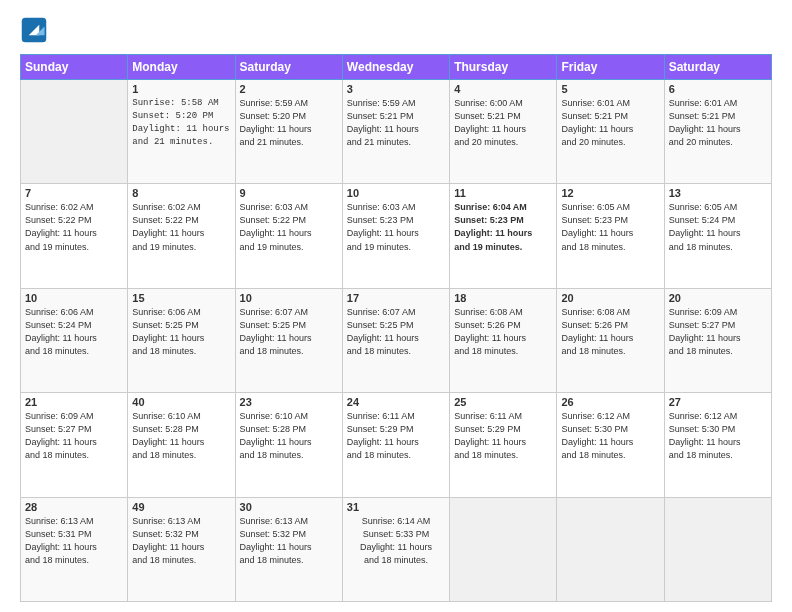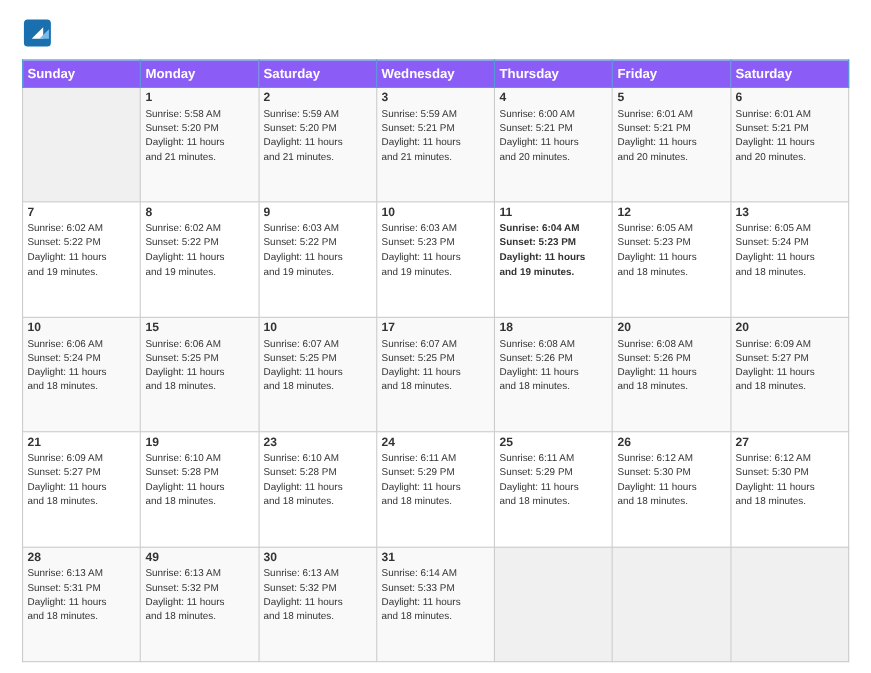--- a/index.html
+++ b/index.html
@@ -130,21 +130,21 @@
           <th>Thursday</th>
           <th>Friday</th>
           <th>Saturday</th>
         </tr>
     </thead>
     <tbody>
     <tr>
           <td class="empty-cell"></td>
           <td>
             <span class="day-number">1</span>
-            <div class="cell-info" style="white-space: pre-line;">Sunrise: 5:58 AM
+            <div class="cell-info" style="white-space: pre-line; font-family: Liberation Mono, monospace;">Sunrise: 5:58 AM
 Sunset: 5:20 PM
 Daylight: 11 hours
 and 21 minutes.</div>
           </td>
           <td>
             <span class="day-number">2</span>
             <div class="cell-info" style="white-space: pre-line;">Sunrise: 5:59 AM
 Sunset: 5:20 PM
 Daylight: 11 hours
 and 21 minutes.</div>
@@ -282,21 +282,21 @@
         </tr>
         <tr>
           <td>
             <span class="day-number">21</span>
             <div class="cell-info" style="white-space: pre-line;">Sunrise: 6:09 AM
 Sunset: 5:27 PM
 Daylight: 11 hours
 and 18 minutes.</div>
           </td>
           <td>
-            <span class="day-number">19</span>
+            <span class="day-number">40</span>
             <div class="cell-info" style="white-space: pre-line;">Sunrise: 6:10 AM
 Sunset: 5:28 PM
 Daylight: 11 hours
 and 18 minutes.</div>
           </td>
           <td>
             <span class="day-number">23</span>
             <div class="cell-info" style="white-space: pre-line;">Sunrise: 6:10 AM
 Sunset: 5:28 PM
 Daylight: 11 hours
@@ -348,21 +348,21 @@
           </td>
           <td>
             <span class="day-number">30</span>
             <div class="cell-info" style="white-space: pre-line;">Sunrise: 6:13 AM
 Sunset: 5:32 PM
 Daylight: 11 hours
 and 18 minutes.</div>
           </td>
           <td>
             <span class="day-number">31</span>
-            <div class="cell-info" style="white-space: pre-line;">Sunrise: 6:14 AM
+            <div class="cell-info" style="white-space: pre-line; text-align: center;">Sunrise: 6:14 AM
 Sunset: 5:33 PM
 Daylight: 11 hours
 and 18 minutes.</div>
           </td>
           <td class="empty-cell"></td>
           <td class="empty-cell"></td>
           <td class="empty-cell"></td>
         </tr>
       </tbody>
   </table>

